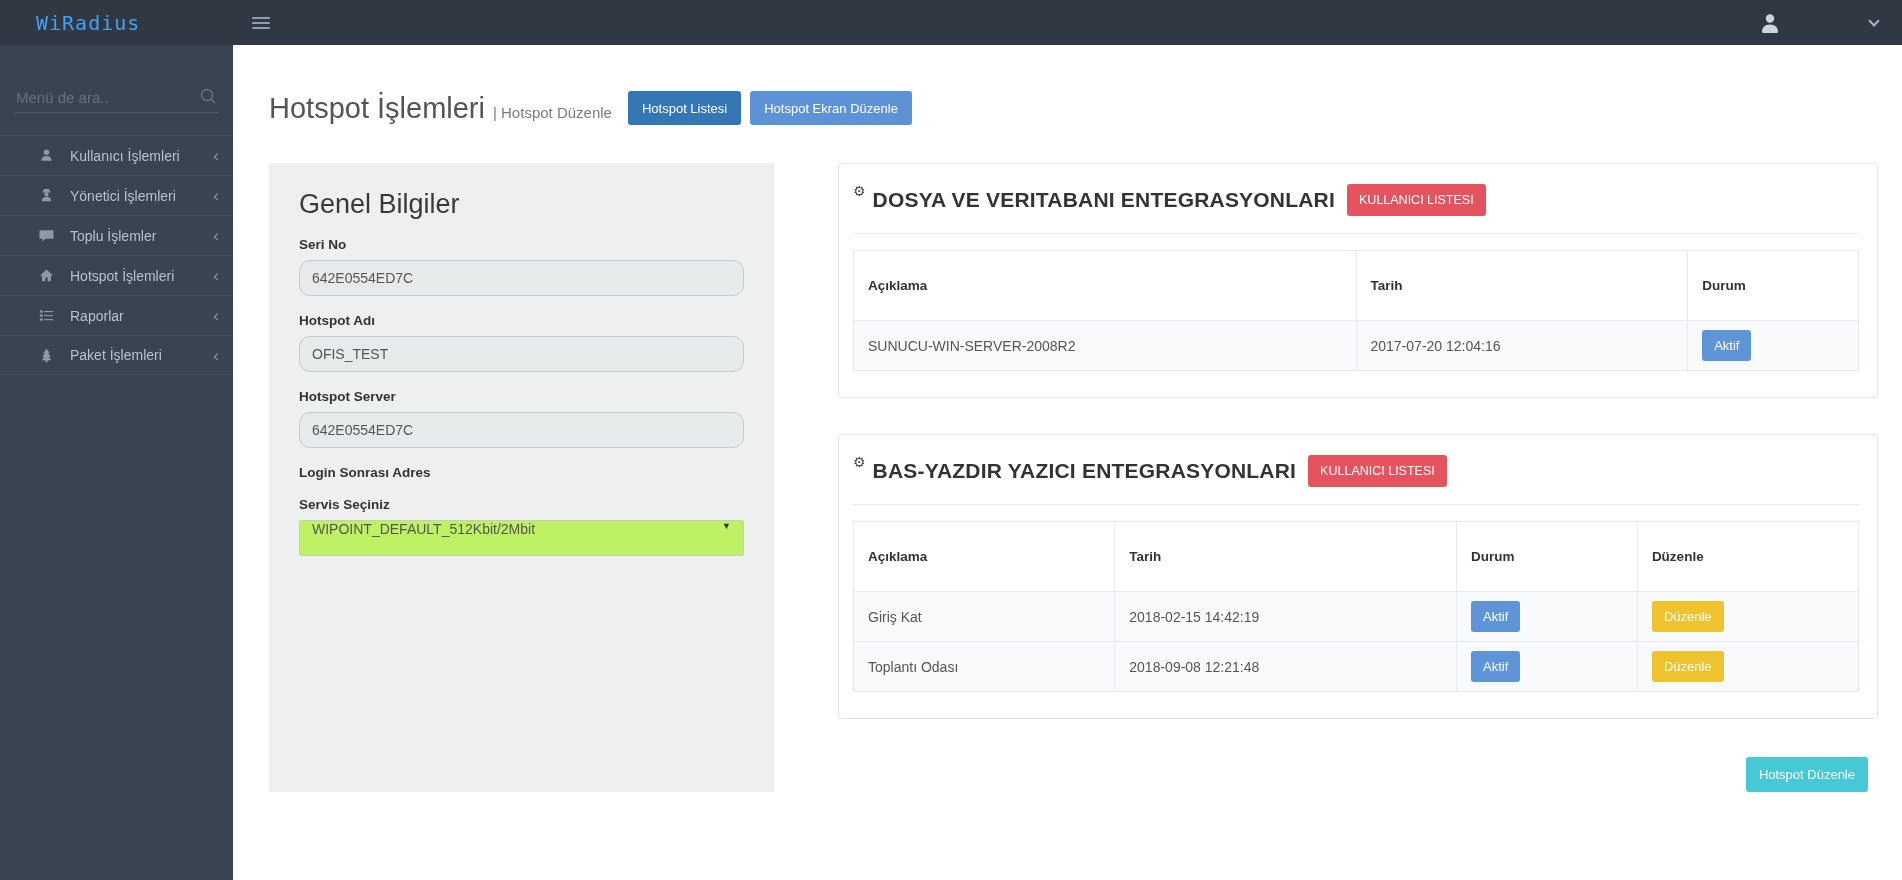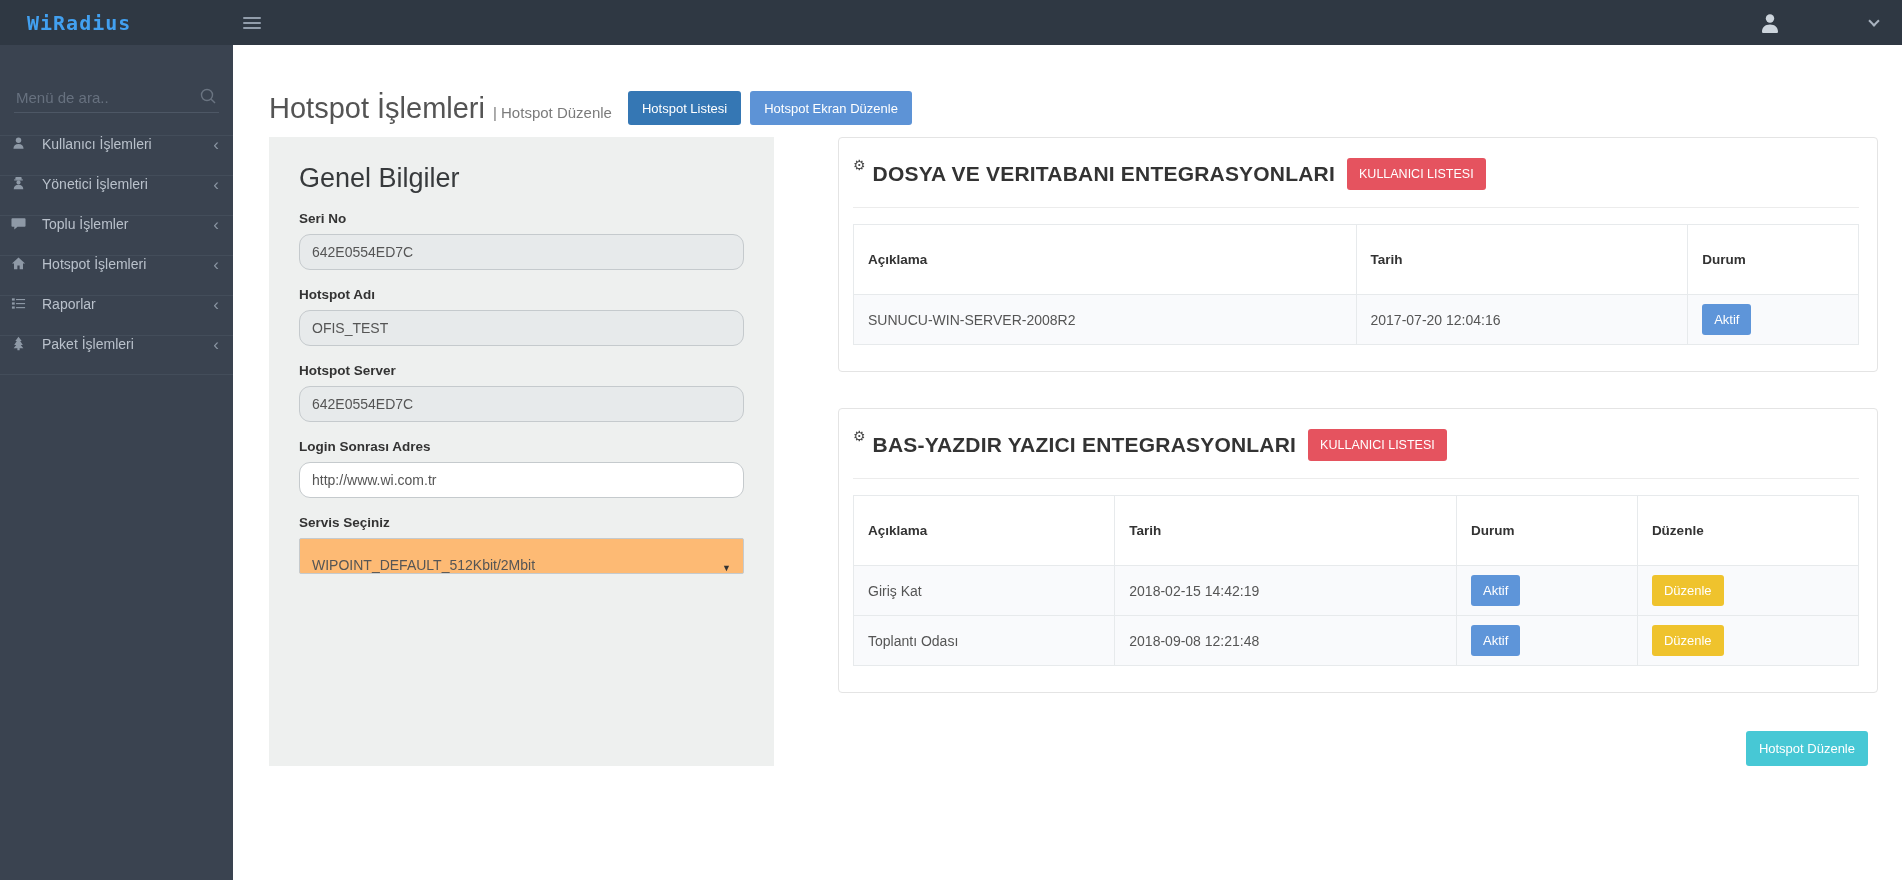--- a/index.html
+++ b/index.html
@@ -2,69 +2,69 @@
 <html lang="tr"><head>
 <meta charset="utf-8">
 <style>
   * { margin:0; padding:0; box-sizing:border-box; }
   html,body { width:1902px; height:880px; overflow:hidden;
     font-family:"Liberation Sans", sans-serif; background:#fff; }
 
   
   .topbar { position:absolute; top:0; left:0; width:1902px; height:45px;
     background:#2f3843; display:flex; align-items:center; z-index:10; }
-  .logo { font-family:"DejaVu Sans Mono", monospace; font-weight:bold;
-    font-size:20px; color:#42a0f0; margin-left:27px; letter-spacing:1px; cursor:pointer; }
+  .logo { font-family:"DejaVu Sans Mono", monospace; font-weight:normal;
+    font-size:20px; color:#42a0f0; margin-left:36px; letter-spacing:1px; cursor:pointer; }
   .hamburger { margin-left:112px; width:18px; cursor:pointer; }
   .hamburger span { display:block; height:2px; background:#929dab; margin:3px 0; border-radius:1px; }
   .topbar-right { margin-left:auto; display:flex; align-items:center; }
   .avatar { margin-right:88px; cursor:pointer; line-height:0; }
   .caret-down { width:8px; height:8px; border-right:2px solid #a9b3bf; border-bottom:2px solid #a9b3bf;
     transform:rotate(45deg); margin-right:24px; margin-top:-4px; cursor:pointer; }
 
   
   .sidebar { position:absolute; top:45px; left:0; width:233px; height:835px;
     background:#3a4350; }
   .search-wrap { margin:42px 14px 0 14px; position:relative; border-bottom:1px solid #4d5765; padding-bottom:4px; }
   .search-wrap input { width:100%; background:transparent; border:none; outline:none;
     font-size:15px; color:#c3cbd4; font-family:"Liberation Sans", sans-serif; padding:2px 26px 2px 2px; }
   .search-wrap input::placeholder { color:#67717f; }
   .search-icon { position:absolute; right:2px; top:0; }
   .menu { margin-top:22px; list-style:none; }
-  .menu li { display:flex; align-items:flex-start; height:40px; padding:0 14px 0 10px;
+  .menu li { display:flex; align-items:center; height:40px; padding:0 14px 0 38px;
     border-top:1px solid #434d5a; cursor:pointer; }
   .menu li:last-child { border-bottom:1px solid #434d5a; }
   .menu .mi { width:16px; text-align:center; line-height:0; }
   .menu .lbl { color:#b9c1cb; font-size:14px; margin-left:16px; }
   .menu .chev { margin-left:auto; color:#8a95a2; font-size:17px; line-height:1; }
 
   
   .main { position:absolute; top:45px; left:233px; width:1669px; height:835px; background:#fff; }
   .page-header { display:flex; align-items:center; margin:46px 0 0 36px; }
   .page-title { font-size:29px; color:#545454; font-weight:normal; }
   .page-subtitle { font-size:15px; color:#7b7b7b; margin-left:8px; position:relative; top:4px; }
   .hdr-btn { height:34px; border:none; border-radius:3px; color:#fff; font-size:13px;
     padding:0 14px; cursor:pointer; font-family:"Liberation Sans", sans-serif; }
   .hdr-btn.primary { background:#3577b4; margin-left:16px; }
   .hdr-btn.secondary { background:#5d93d6; margin-left:9px; }
 
-  .columns { display:flex; margin:12px 24px 0 36px; }
+  .columns { display:flex; margin:38px 24px 0 36px; }
 
   
   .form-panel { width:505px; min-width:505px; background:#eef0ef; padding:26px 30px 34px 30px; }
   .form-heading { font-size:27px; color:#373a3c; font-weight:normal; margin-bottom:4px; }
   .field-label { display:block; font-size:13.5px; font-weight:bold; color:#333;
     margin-top:17px; margin-bottom:8px; }
   .field-input { width:100%; height:36px; border:1px solid #c5cacd; border-radius:11px;
     font-size:14px; color:#555; padding:0 12px; font-family:"Liberation Sans", sans-serif; outline:none; }
   .field-input.readonly { background:#e7eaeb; }
   .field-input.editable { background:#fff; }
   .fake-select { width:100%; height:36px; border:1px solid #c5cacd; border-radius:2px;
-    background:#fdba74; font-size:14px; color:#555; padding:0 12px; display:flex;
-    align-items:flex-end; cursor:pointer; }
+    background:#bef264; font-size:14px; color:#555; padding:0 12px; display:flex;
+    align-items:flex-start; cursor:pointer; }
   .fake-select .sel-caret { margin-left:auto; font-size:9px; color:#333; }
 
   
   .right-col { flex:1; margin-left:64px; }
   .card { border:1px solid #e4e4e4; border-radius:4px; padding:20px 18px 26px 14px; background:#fff; }
   .card + .card { margin-top:36px; }
   .card-head { display:flex; align-items:center; }
   .gear { font-size:14px; color:#4a4a4a; margin-right:7px; align-self:flex-start; line-height:1; }
   .card-title { font-size:21px; font-weight:bold; color:#333; letter-spacing:.2px; }
   .danger-btn { background:#e5535f; color:#fff; border:none; border-radius:3px;
@@ -204,21 +204,20 @@
       <label class="field-label">Seri No</label>
       <input class="field-input readonly" type="text" value="642E0554ED7C" style="">
 
       <label class="field-label">Hotspot Adı</label>
       <input class="field-input readonly" type="text" value="OFIS_TEST" style="">
 
       <label class="field-label">Hotspot Server</label>
       <input class="field-input readonly" type="text" value="642E0554ED7C" style="">
 
       <label class="field-label">Login Sonrası Adres</label>
-      <input class="field-input editable" type="text" value="http://www.wi.com.tr" style="">
 
       <label class="field-label">Servis Seçiniz</label>
       <div class="fake-select">
         <span>WIPOINT_DEFAULT_512Kbit/2Mbit</span>
         <span class="sel-caret">▼</span>
       </div>
     </section>
 
     <div class="right-col">
 

